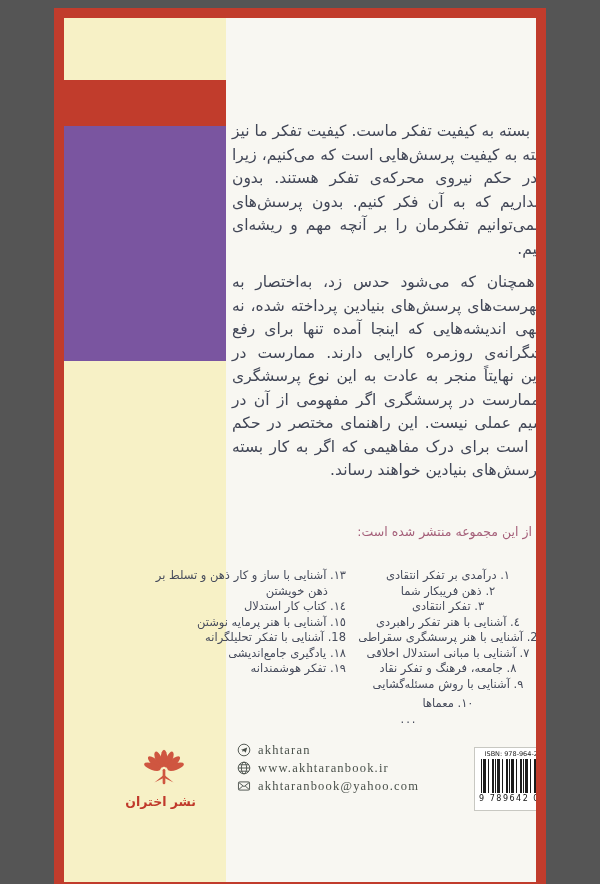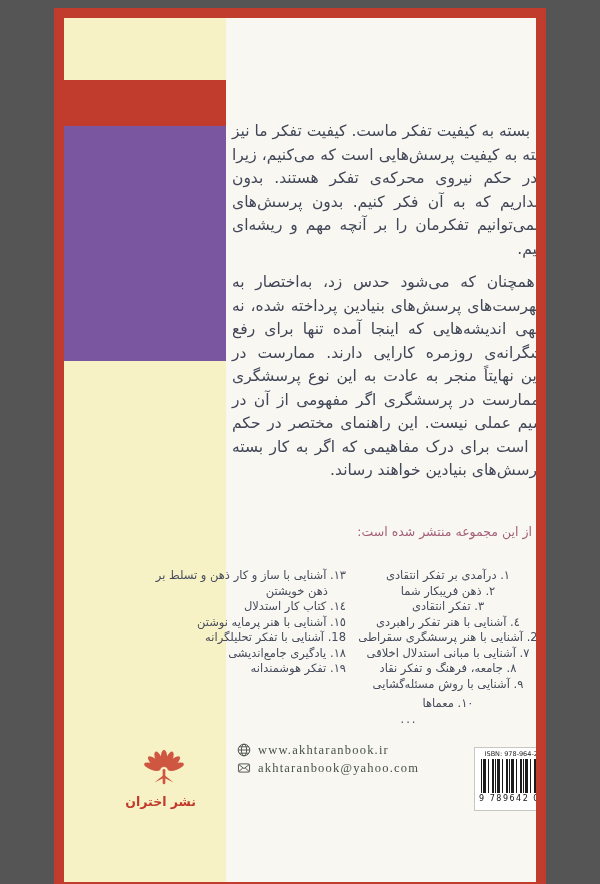--- a/index.html
+++ b/index.html
@@ -108,20 +108,27 @@
     <li>١٥. آشنایی با هنر پرمایه نوشتن</li>
     <li>18. آشنایی با تفکر تحلیلگرانه</li>
     <li>١٨. یادگیری جامع‌اندیشی</li>
     <li>١٩. تفکر هوشمندانه</li>
   </ul>
 
   <div class="contacts">
     <div class="contact-row">
       <svg viewBox="0 0 24 24" fill="none" stroke-width="1.6">
         <circle cx="12" cy="12" r="10"></circle>
+        <path d="M6.5 12.2l11-4.7-2.6 9-3.2-3.1-2 2-0.7-3.6z" fill="#49504a" stroke="none"></path>
+      </svg>
+      <span class="contact-text">akhtaran</span>
+    </div>
+    <div class="contact-row">
+      <svg viewBox="0 0 24 24" fill="none" stroke-width="1.6">
+        <circle cx="12" cy="12" r="10"></circle>
         <ellipse cx="12" cy="12" rx="4.5" ry="10"></ellipse>
         <path d="M2 12h20M3.5 6.5h17M3.5 17.5h17"></path>
       </svg>
       <span class="contact-text">www.akhtaranbook.ir</span>
     </div>
     <div class="contact-row">
       <svg viewBox="0 0 24 24" fill="none" stroke-width="1.6">
         <rect x="2.5" y="5" width="19" height="14" rx="2"></rect>
         <path d="M3 6l9 7 9-7M3 18l7-6M21 18l-7-6"></path>
       </svg>

